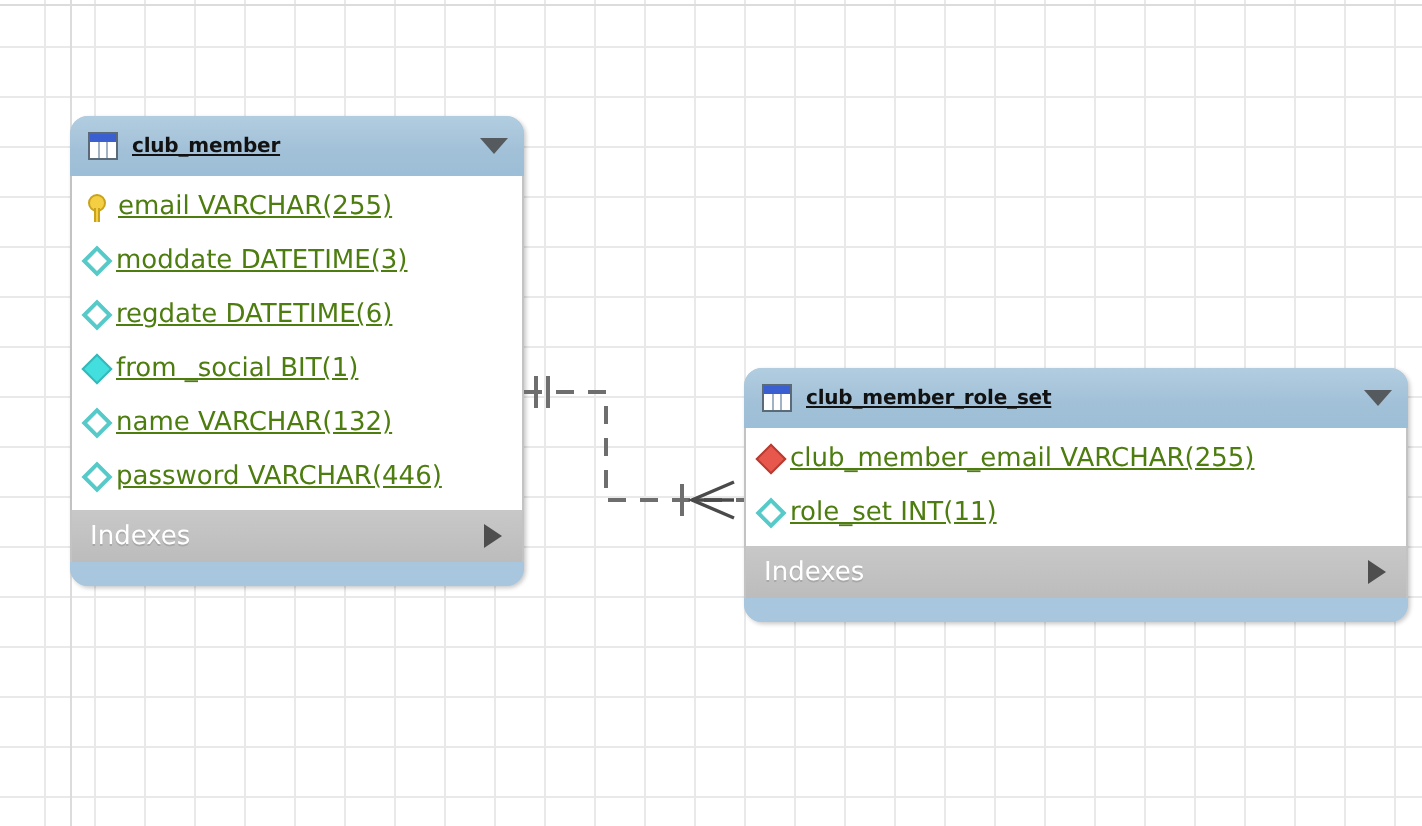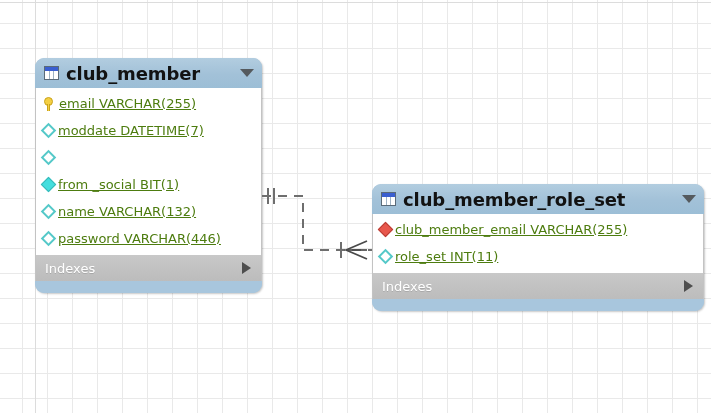--- a/index.html
+++ b/index.html
@@ -84,26 +84,27 @@
   .tbl-icon .c1, .tbl-icon .c2 {
     position: absolute;
     top: 5px; bottom: 1px;
     width: 1px;
     background: #9fb3c4;
   }
   .tbl-icon .c1 { left: 5px; }
   .tbl-icon .c2 { left: 9px; }
 
   .tbl-title {
-    font-size: 18px;
+    font-size: 10px;
     font-weight: bold;
     color: #121212;
     letter-spacing: -0.1px;
     white-space: nowrap;
     flex: 1 1 auto;
+    text-decoration: underline;
   }
 
   .tbl-caret {
     width: 0; height: 0;
     flex: 0 0 auto;
     border-left: 7px solid transparent;
     border-right: 7px solid transparent;
     border-top: 8px solid #555a5e;
     margin-left: 6px;
   }
@@ -244,25 +245,26 @@
       <div class="col-row">
         <span class="ico-key">
           <span class="head"></span>
             <span class="stem"></span>
         </span>
         <span class="col-label">email VARCHAR(255)</span>
       </div>
 
       <div class="col-row">
         <span class="ico-diamond hollow"></span>
-        <span class="col-label">moddate DATETIME(7)</span>
-      </div>
-
-      <div class="col-row">
-        <span class="ico-diamond hollow"></span>
+        <span class="col-label">moddate DATETIME(3)</span>
+      </div>
+
+      <div class="col-row">
+        <span class="ico-diamond hollow"></span>
+        <span class="col-label">regdate DATETIME(6)</span>
       </div>
 
       <div class="col-row">
         <span class="ico-diamond filled-cyan"></span>
         <span class="col-label">from _social BIT(1)</span>
       </div>
 
       <div class="col-row">
         <span class="ico-diamond hollow"></span>
         <span class="col-label">name VARCHAR(132)</span>

